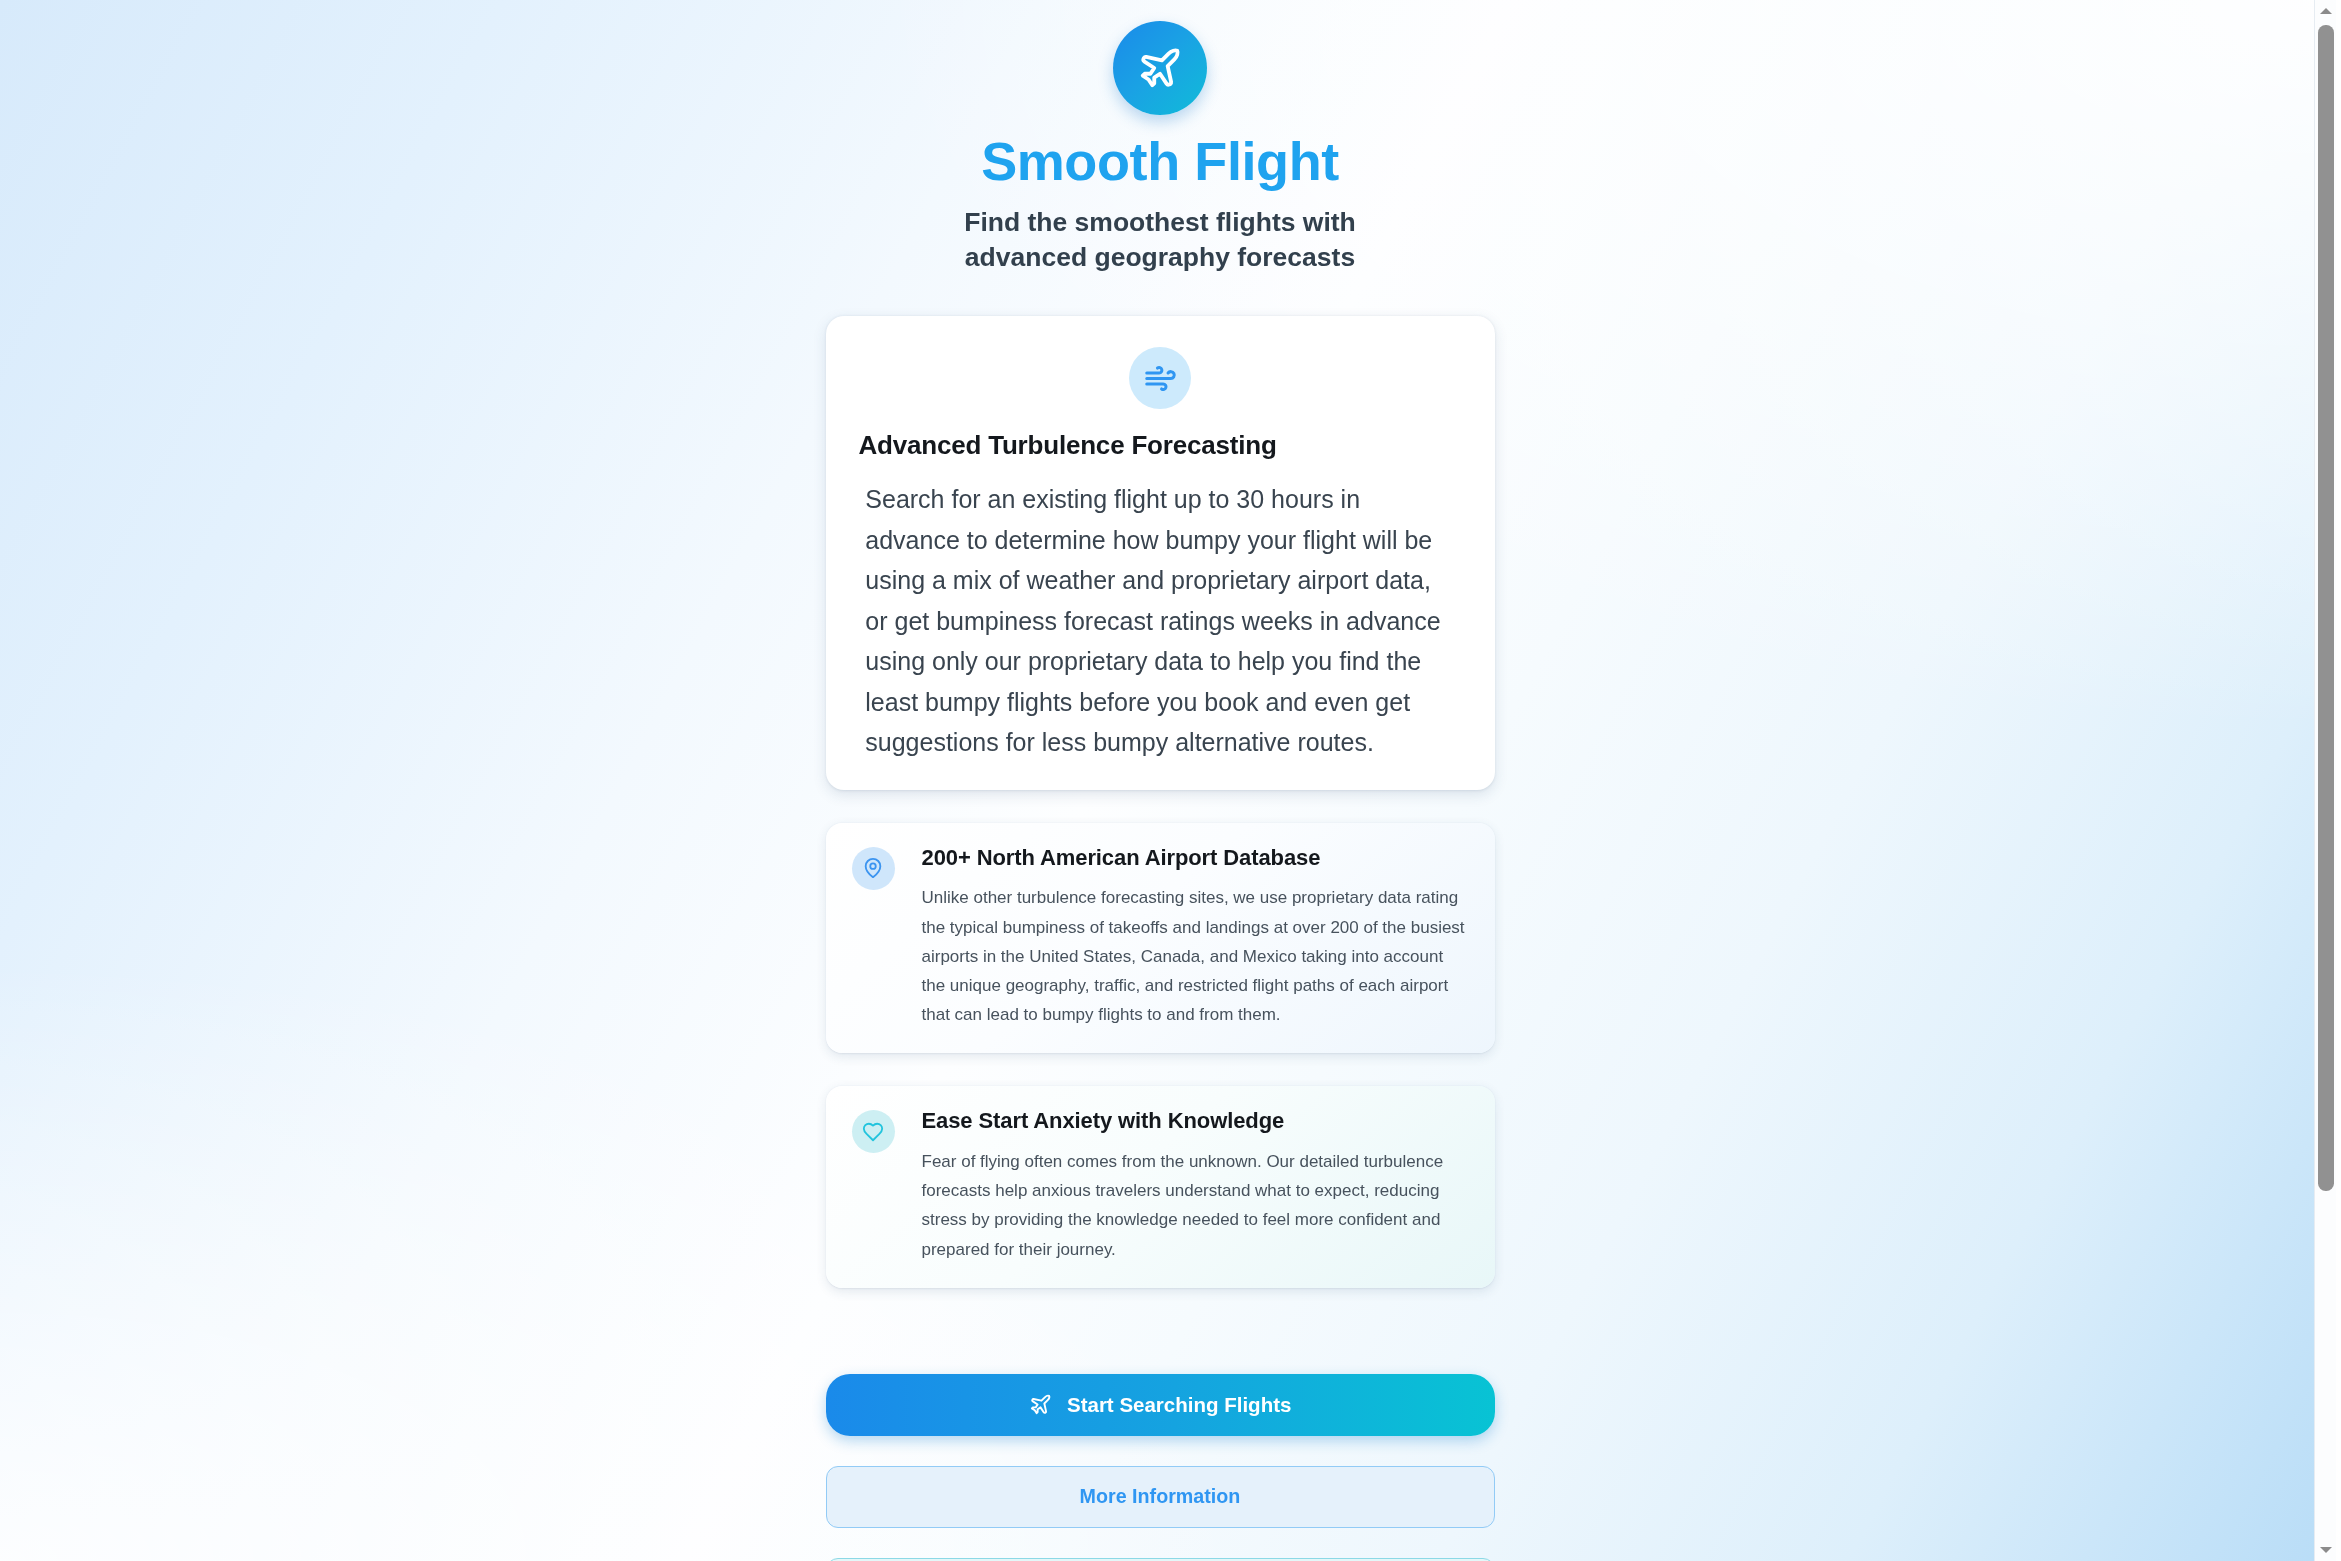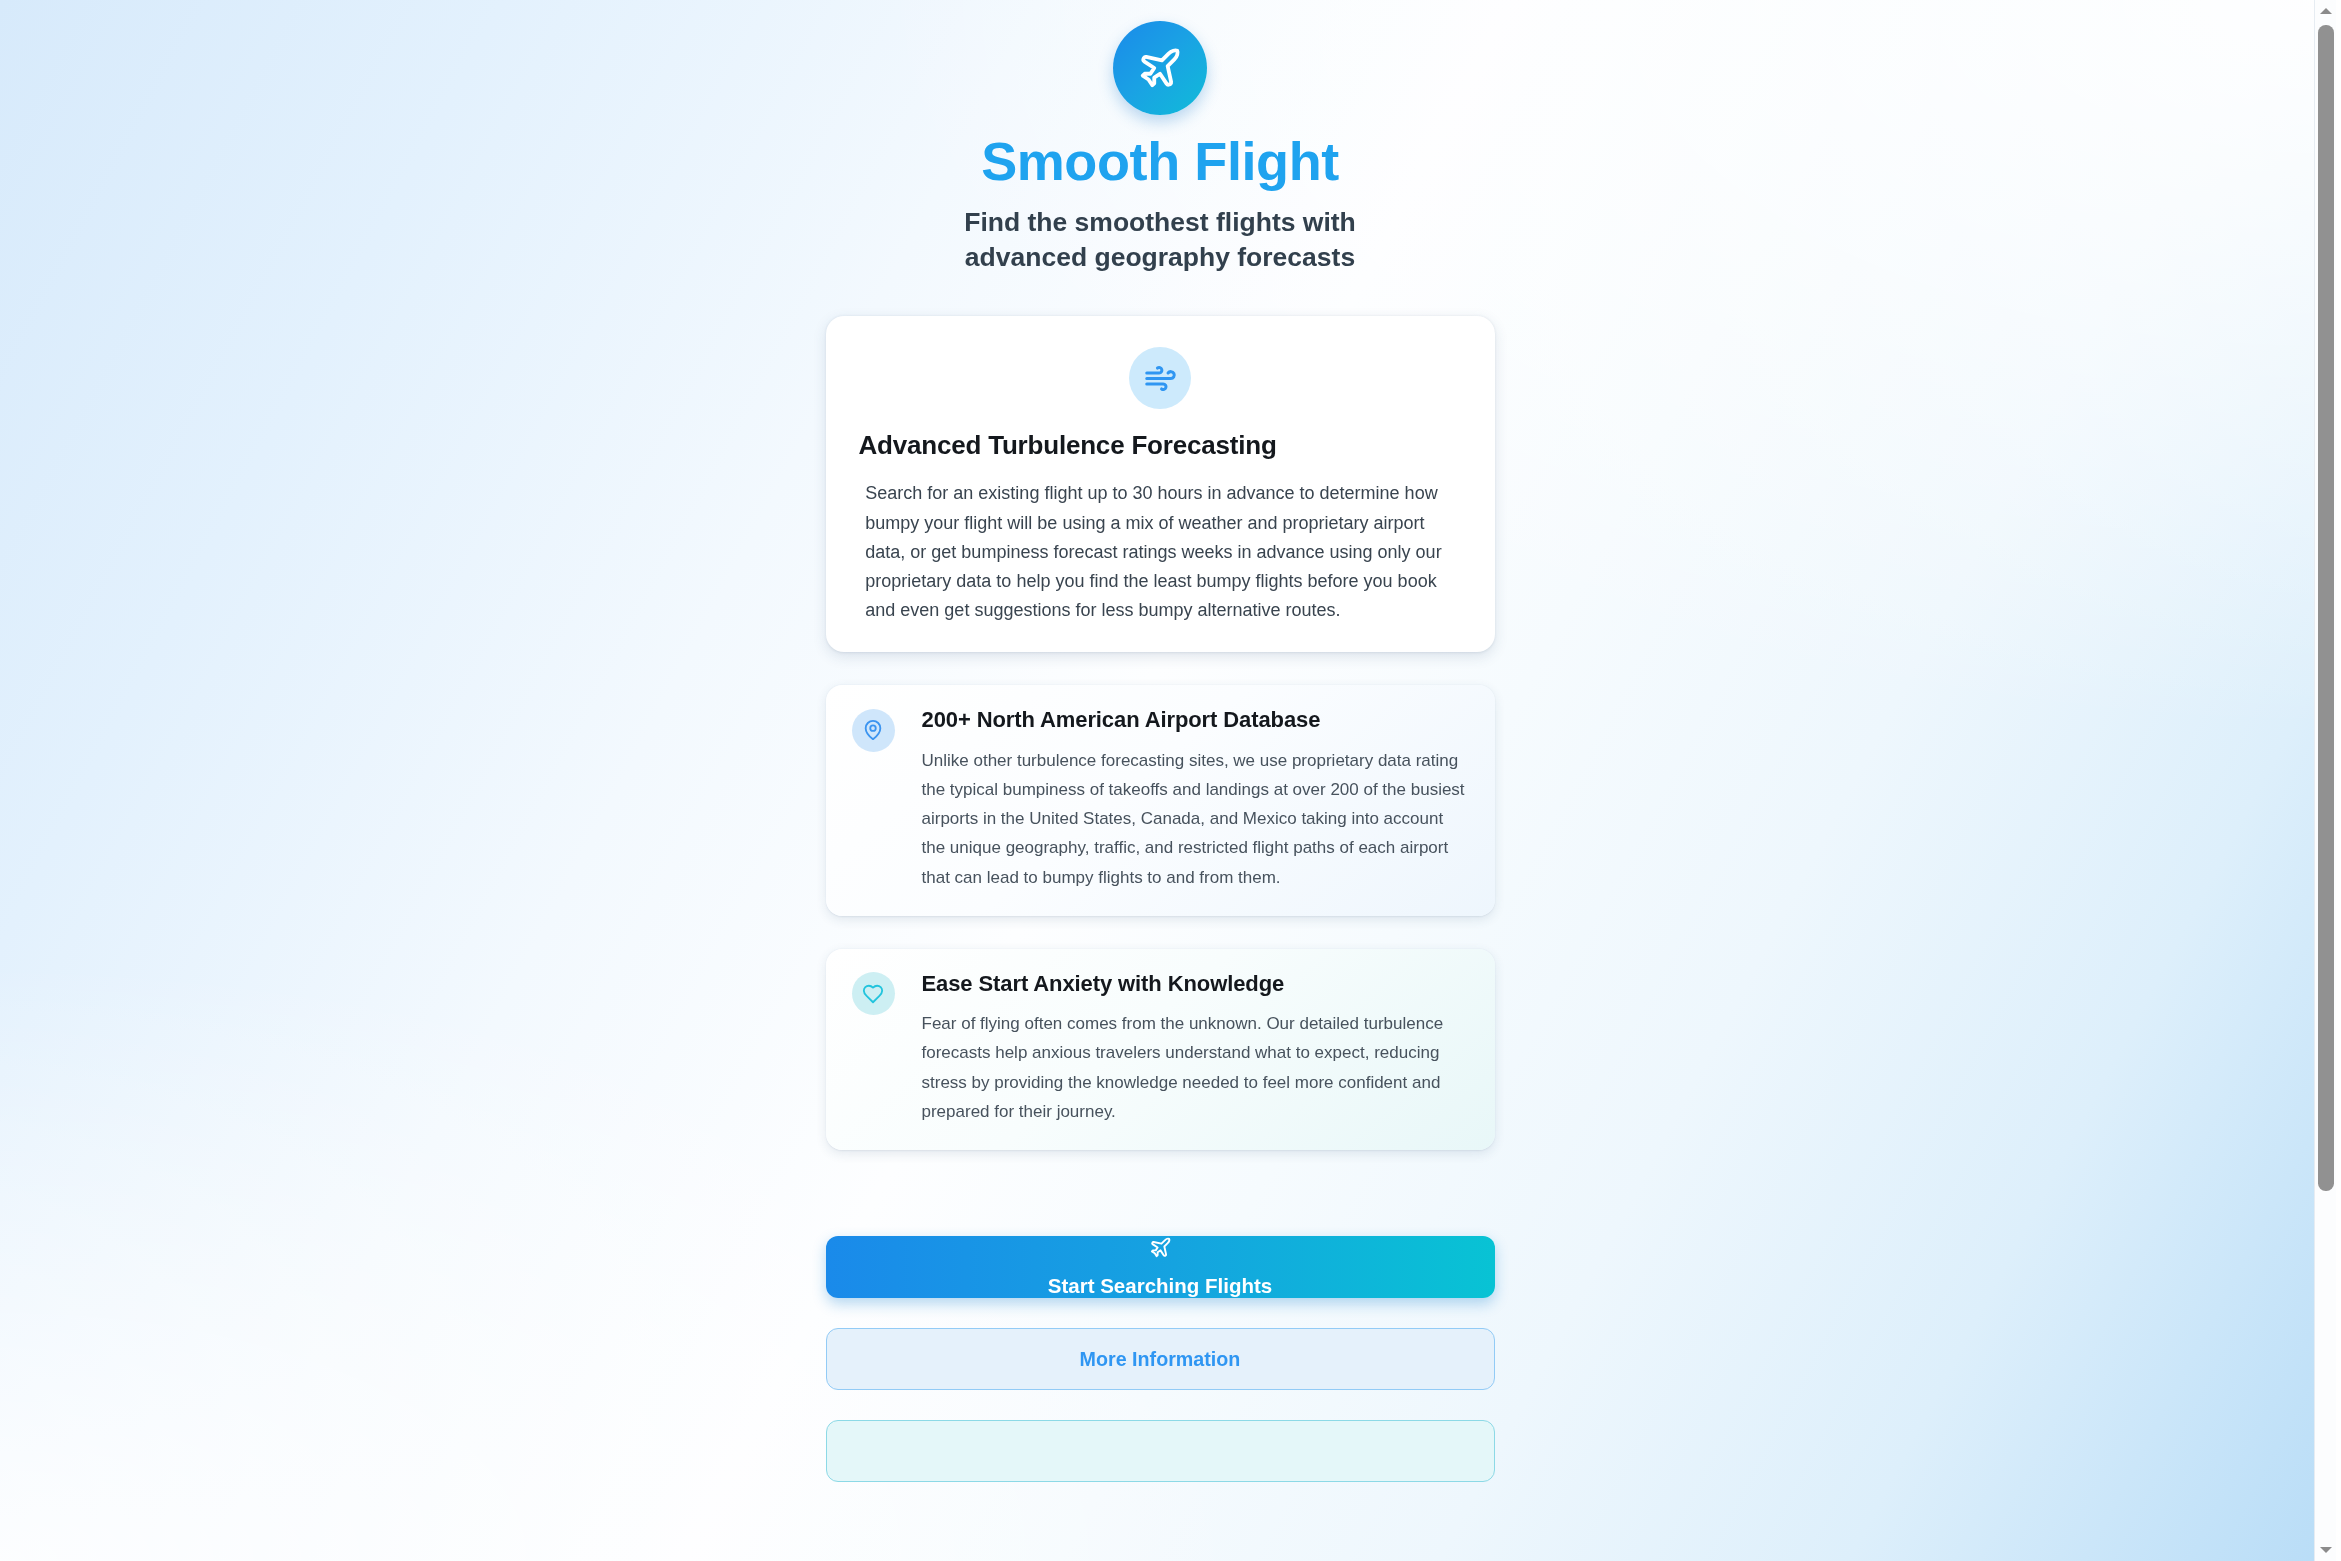--- a/index.html
+++ b/index.html
@@ -116,21 +116,21 @@
   .main-card-title {
     margin-top: 21.4px;
     font-size: 26px;
     font-weight: 700;
     color: #14181d;
     letter-spacing: -0.2px;
   }
 
   .main-card-body {
     margin-top: 18px;
-    font-size: 18px;
+    font-size: 25px;
     line-height: 1.62;
     color: #39444f;
     padding: 0 6.8px;
   }
 
   
   .feature-card {
     margin: 33px auto 0;
     width: 669px;
     border-radius: 16.3px;
@@ -190,27 +190,26 @@
     width: 669px;
     margin: 0 auto;
     cursor: pointer;
     user-select: none;
     border: none;
     font-family: inherit;
   }
 
   .btn-primary {
     height: 62px;
-    border-radius: 12px;
+    border-radius: 24px;
     background: linear-gradient(90deg, #1a8aea 0%, #15a3e0 52%, #08c3d4 100%);
     color: #ffffff;
     font-size: 20.5px;
     font-weight: 700;
     box-shadow: 0 5.1px 13.7px rgba(20,130,210,0.30);
-    flex-direction: column;
   }
   .btn-primary svg { width: 23px; height: 23px; display: block; }
 
   .btn-secondary {
     height: 62px;
     margin-top: 30px;
     border-radius: 12px;
     background: #e5f1fb;
     border: 1.7px solid #92cbf6;
     color: #2f96f2;

